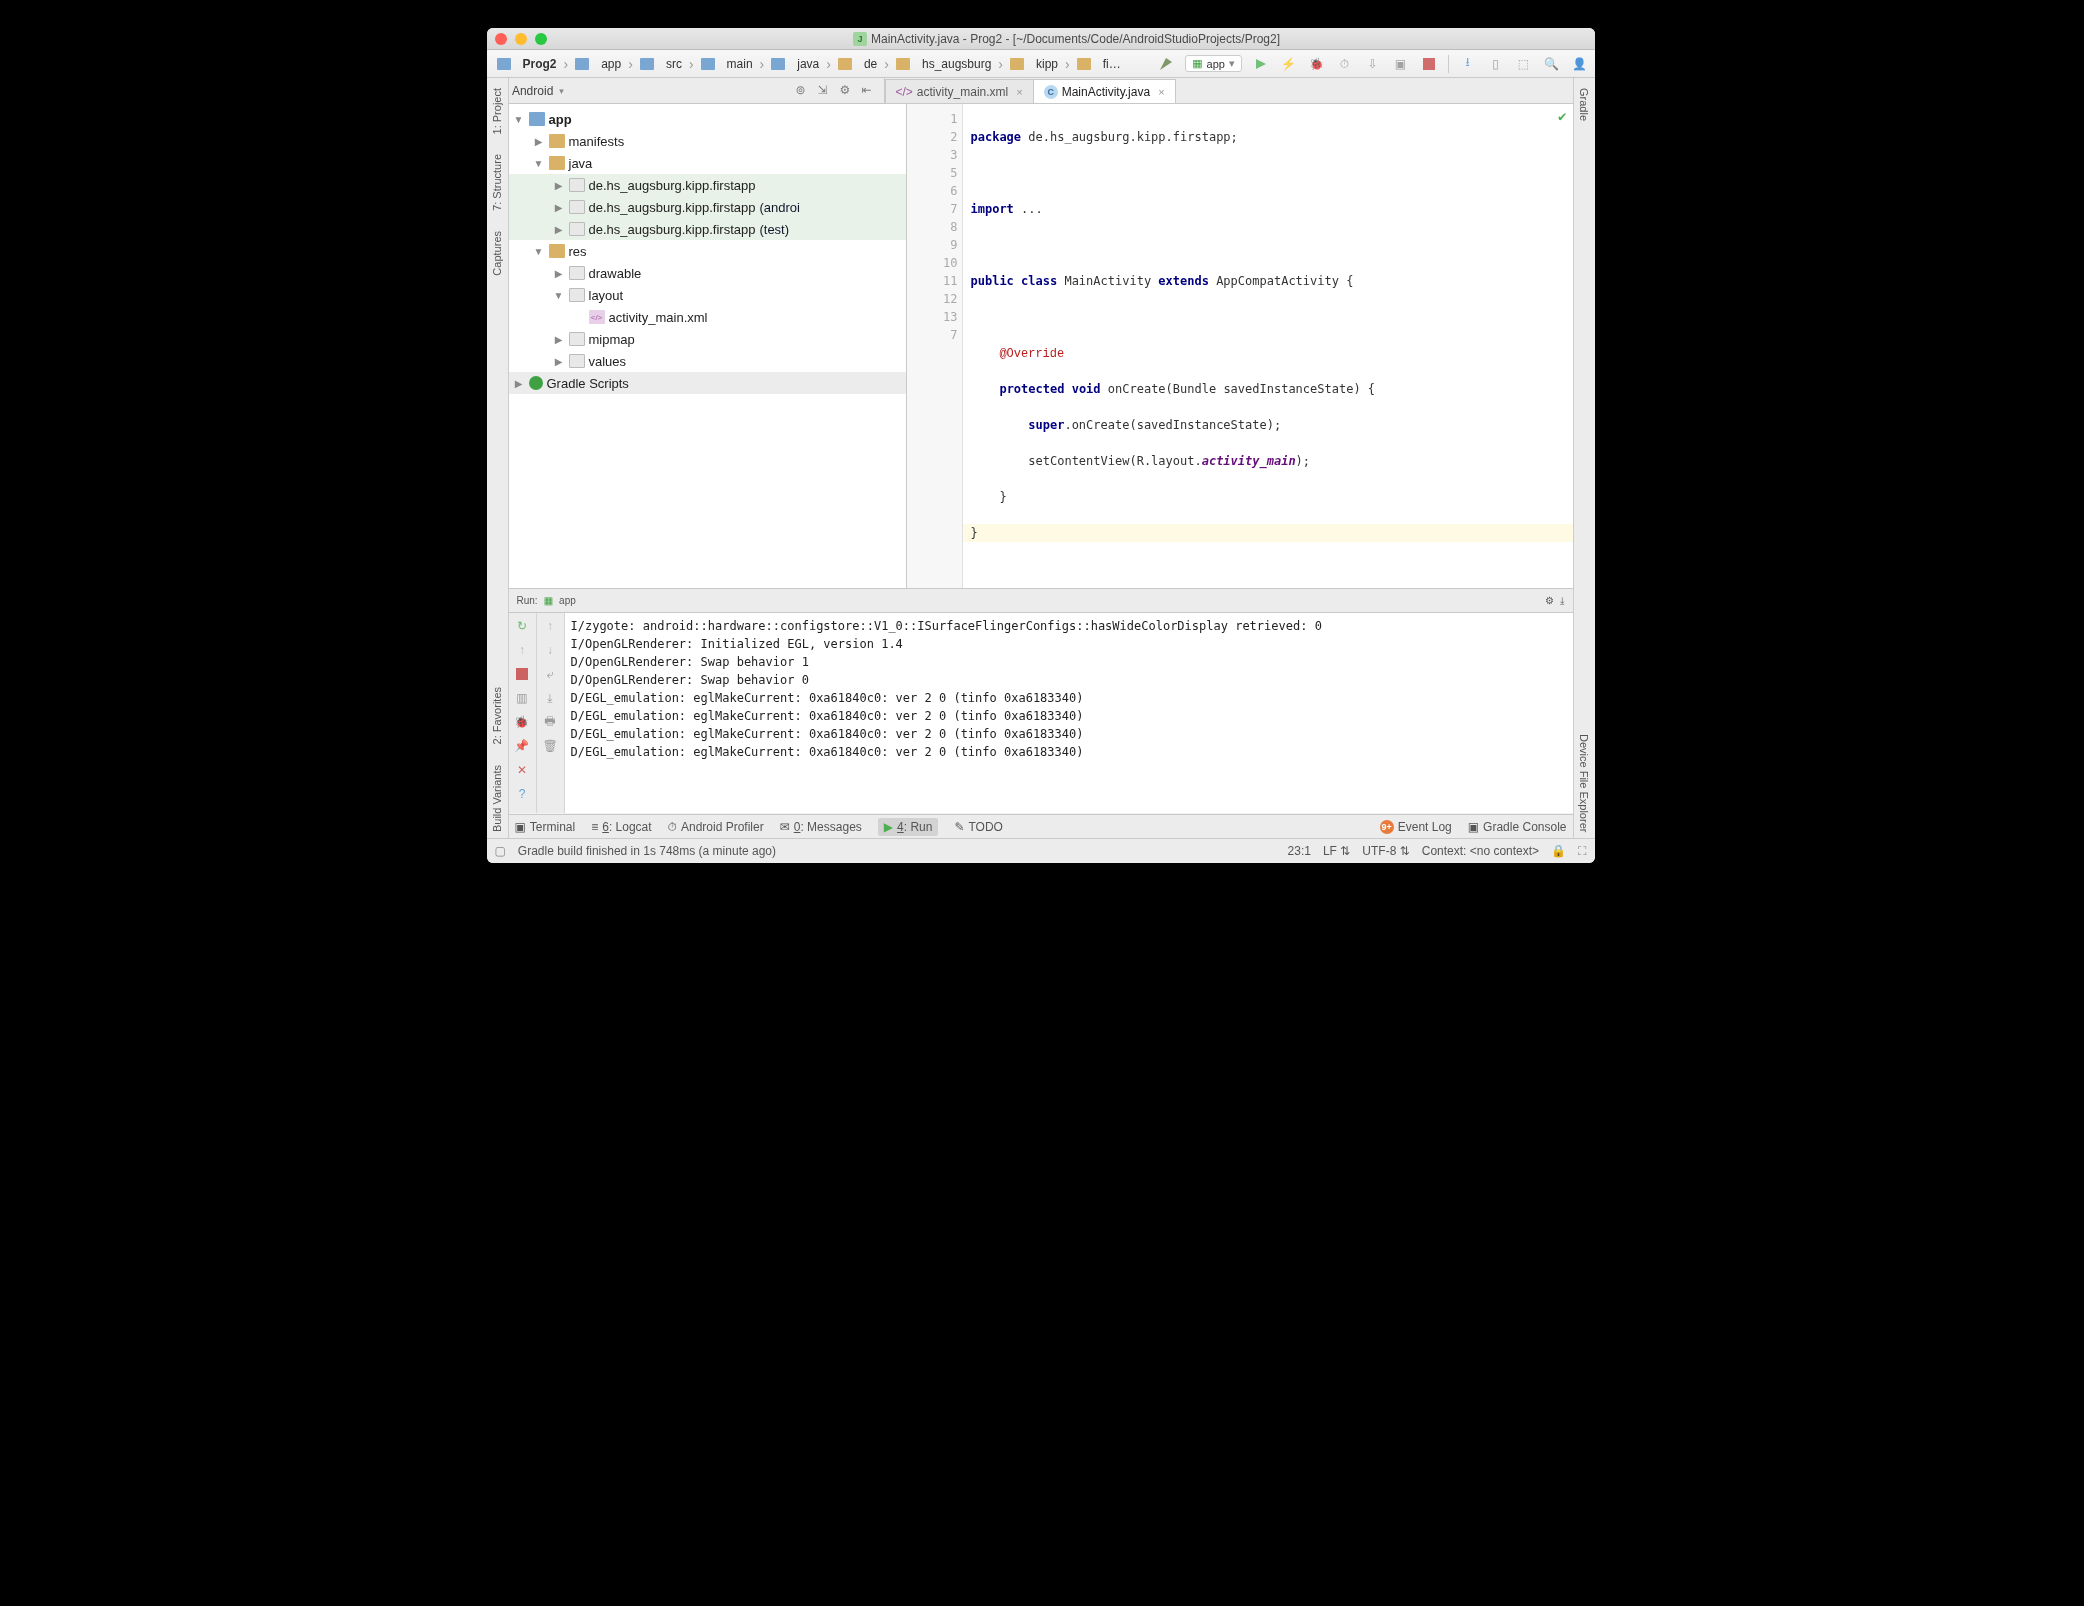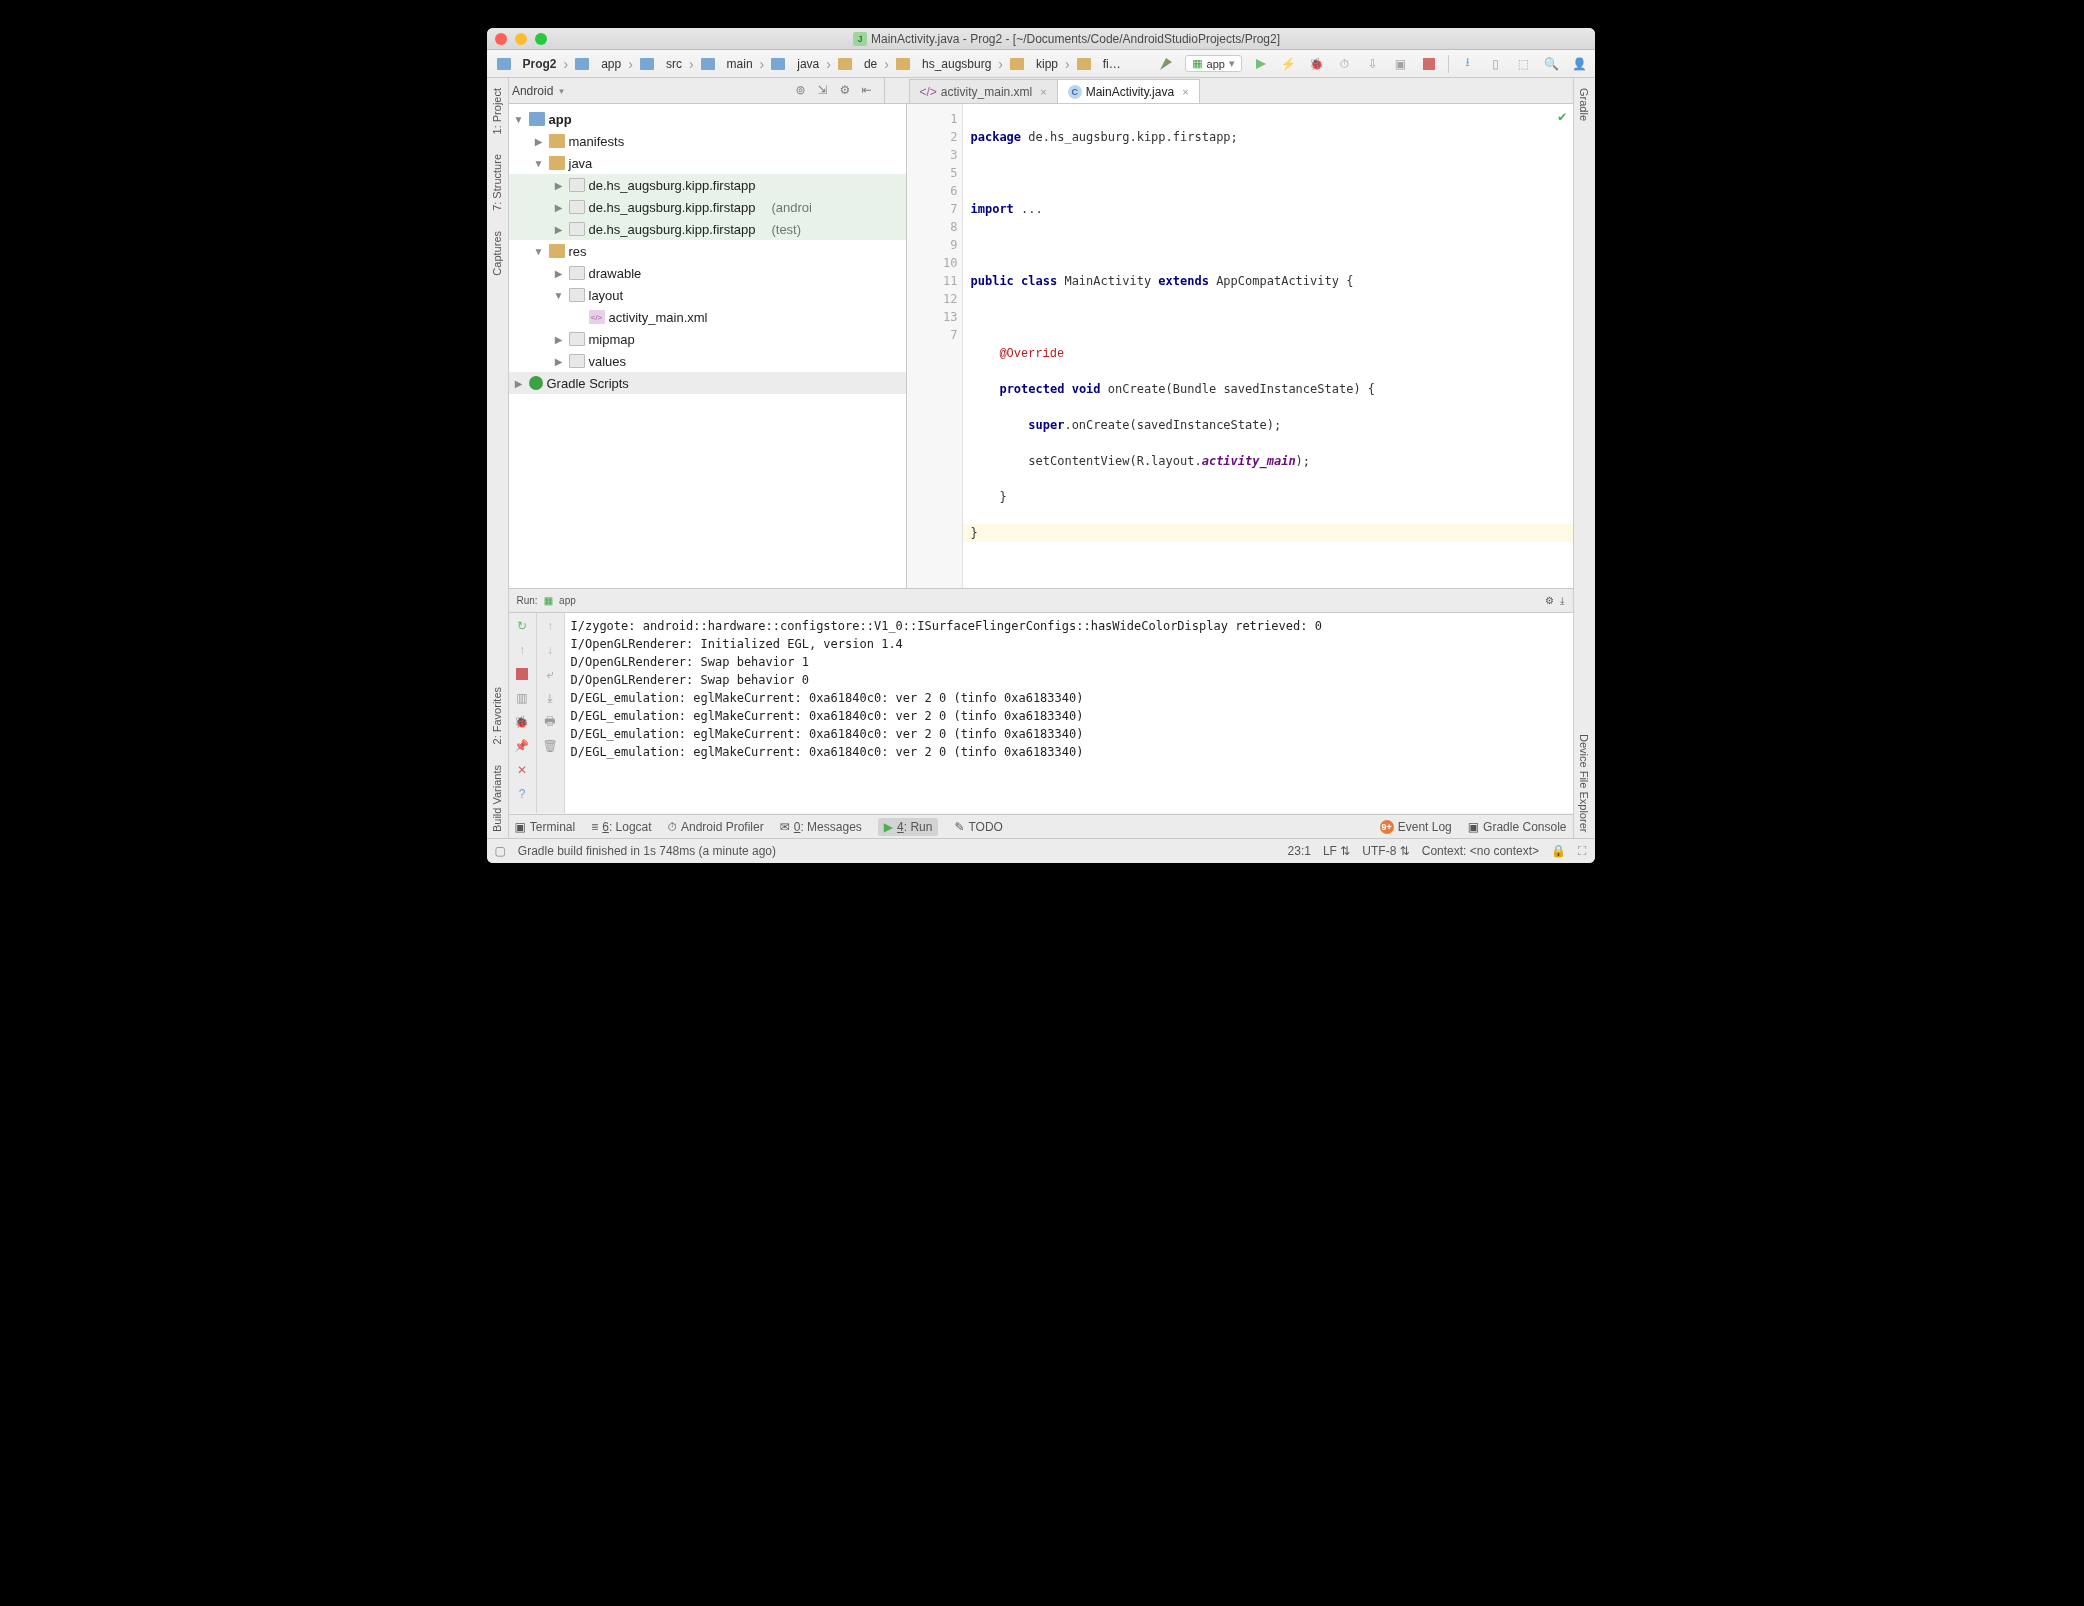--- a/index.html
+++ b/index.html
@@ -22,21 +22,21 @@
 .bc-sep { color: #999; font-size: 14px; margin: 0 1px; }
 .nav-right { margin-left: auto; display: flex; align-items: center; gap: 10px; }
 .nav-right .ic { width: 18px; height: 18px; display: inline-flex; align-items: center; justify-content: center; cursor: pointer; opacity: 0.75; }
 .run-target { display: flex; align-items: center; gap: 4px; border: 1px solid #ccc; border-radius: 3px; padding: 1px 6px; background: #fff; font-size: 11px; }
 
 .left-gutter { position: absolute; left: 0; top: 50px; bottom: 25px; width: 22px; background: #ececec; border-right: 1px solid #ccc; display: flex; flex-direction: column; align-items: center; padding-top: 4px; gap: 8px; }
 .vtab { writing-mode: vertical-rl; transform: rotate(180deg); font-size: 11px; color: #555; padding: 6px 2px; cursor: pointer; display: flex; align-items: center; gap: 3px; }
 .right-gutter { position: absolute; right: 0; top: 50px; bottom: 25px; width: 22px; background: #ececec; border-left: 1px solid #ccc; display: flex; flex-direction: column; align-items: center; padding-top: 4px; }
 .right-gutter .vtab { writing-mode: vertical-rl; transform: none; }
 
-.tool-head { height: 26px; background: #ececec; border-bottom: 1px solid #c9c9c9; display: flex; align-items: center; gap: 24px; }
+.tool-head { height: 26px; background: #ececec; border-bottom: 1px solid #c9c9c9; display: flex; align-items: center; }
 .proj-header { width: 398px; display: flex; align-items: center; padding: 0 6px; gap: 6px; border-right: 1px solid #c9c9c9; height: 100%; }
 .proj-header .sel { font-size: 12px; color: #444; }
 .proj-header .spacer { flex: 1; }
 .proj-header .ic { width: 16px; height: 16px; opacity: 0.6; cursor: pointer; }
 .editor-tabs { display: flex; align-items: flex-end; height: 100%; }
 .etab { display: flex; align-items: center; gap: 4px; padding: 4px 10px; font-size: 12px; color: #555; border: 1px solid #c9c9c9; border-bottom: none; background: #e8e8e8; margin-right: -1px; height: 24px; cursor: pointer; }
 .etab.active { background: #fff; color: #222; }
 .etab .x { color: #999; font-size: 11px; margin-left: 4px; }
 
 .main-area { position: absolute; left: 22px; right: 22px; top: 76px; height: 484px; display: flex; }
@@ -44,21 +44,21 @@
 .tree-row { display: flex; align-items: center; height: 22px; padding-left: 4px; cursor: pointer; }
 .tree-row.sel { background: #e8f2e8; }
 .tw { width: 12px; text-align: center; color: #888; font-size: 10px; }
 .fic { width: 16px; height: 14px; margin: 0 4px; display: inline-flex; align-items: center; justify-content: center; }
 .fic.folder { background: #d9b267; border-radius: 1px; }
 .fic.folder.mod { background: #79a7d1; }
 .fic.pkg { background: #e8e8e8; border: 1px solid #bbb; border-radius: 1px; }
 .fic.xml { background: #e8d0e8; border-radius: 1px; font-size: 8px; color: #a05aa0; }
 .fic.gradle { width: 14px; height: 14px; border-radius: 50%; background: #3fa143; position: relative; }
 .tree-row .lbl { color: #222; }
-.tree-row .qual { color: #737373; margin-left: 16px; }
+.tree-row .qual { color: #0f172a; margin-left: 4px; }
 
 .editor { flex: 1; background: #fff; display: flex; font-family: "Menlo","Consolas",monospace; font-size: 12px; position: relative; }
 .gut { width: 56px; background: #f7f7f7; border-right: 1px solid #e0e0e0; text-align: right; padding: 6px 4px 0 0; color: #aaa; line-height: 18px; }
 .gut div { height: 18px; }
 .code { flex: 1; padding: 6px 8px 0 8px; line-height: 18px; white-space: pre; position: relative; }
 .code .ln { height: 18px; }
 .code .hl { background: #fffae3; display: block; margin: 0 -8px; padding: 0 8px; }
 .kw { color: #000080; font-weight: bold; }
 .ann { color: #b91c1c; font-family: Liberation Mono, monospace; }
 .fld { color: #660e7a; font-style: italic; font-weight: bold; }

